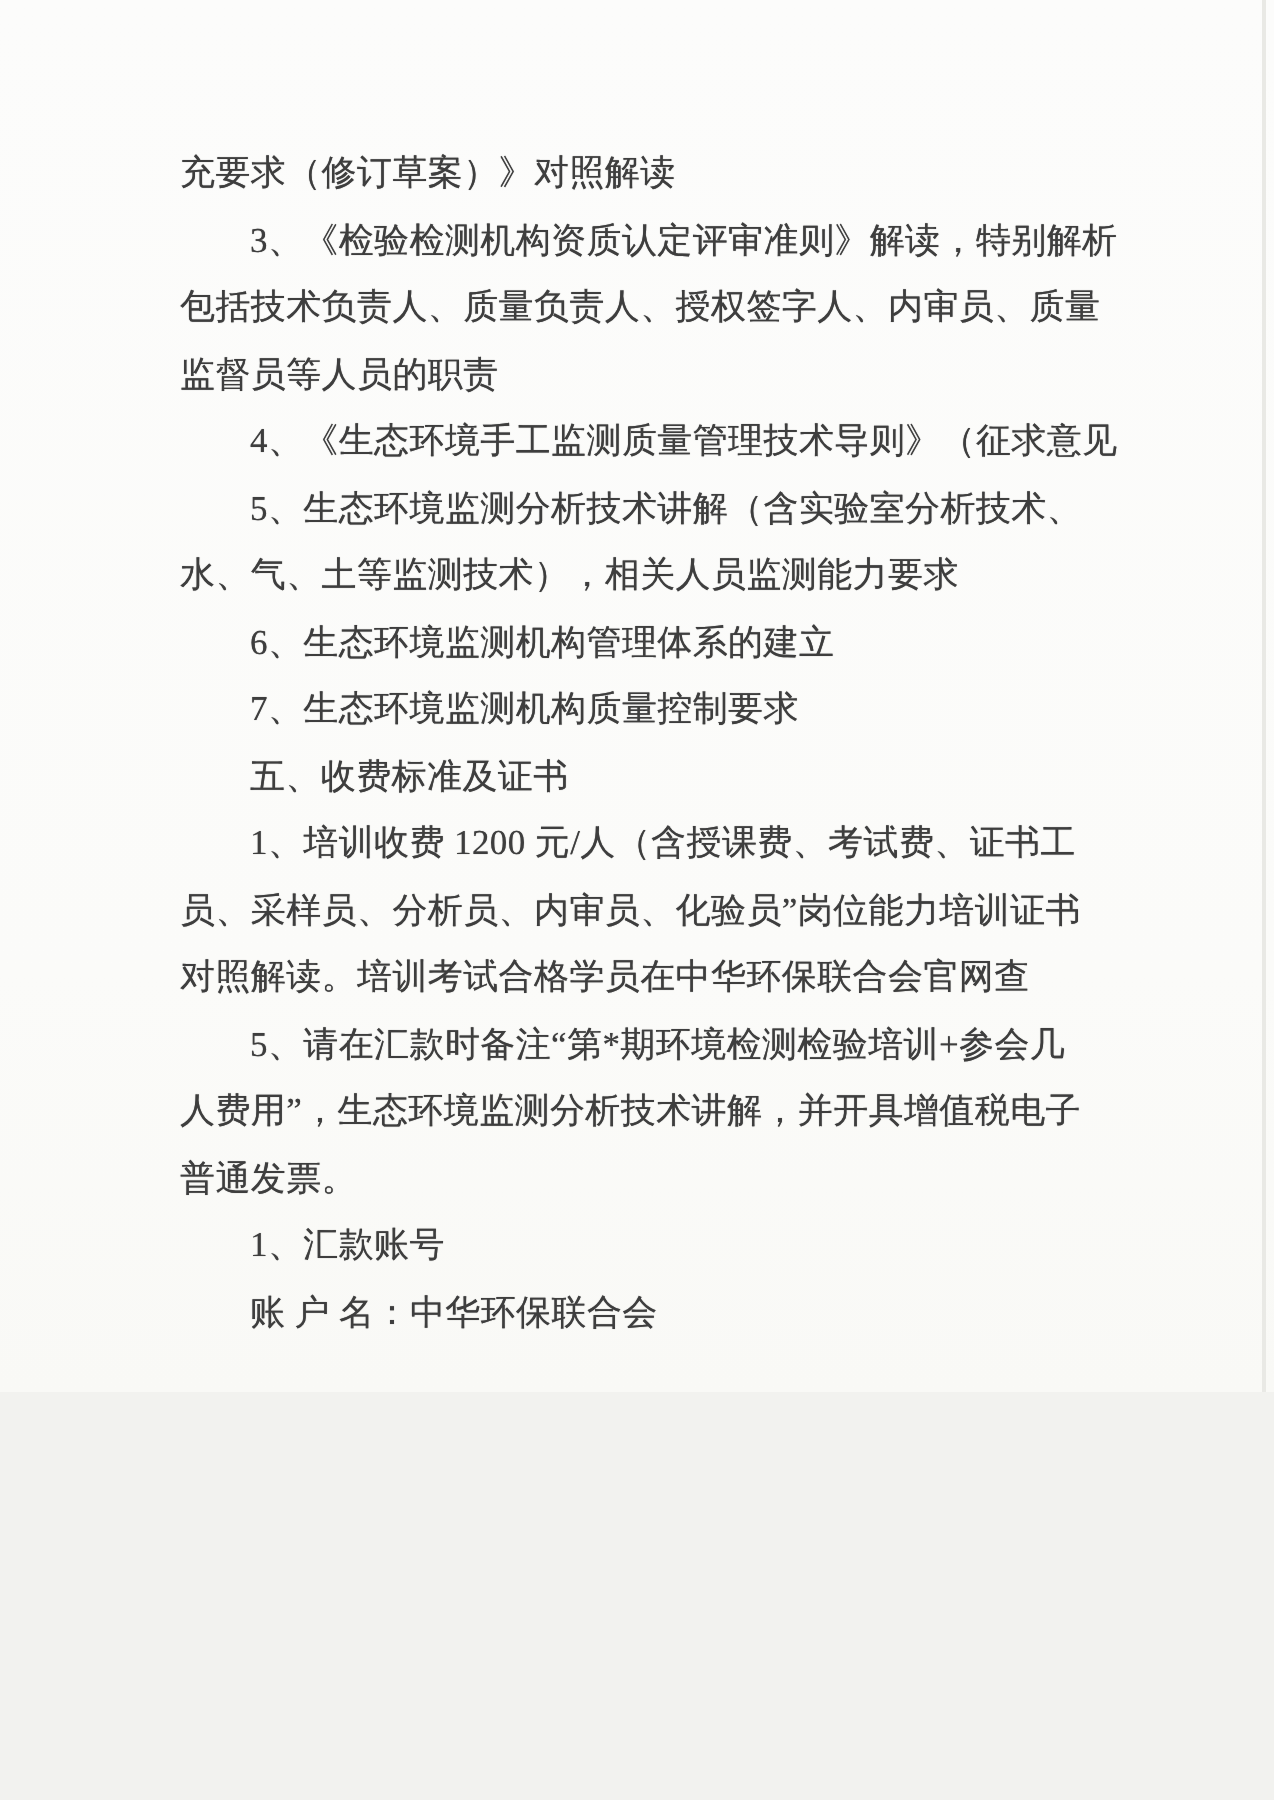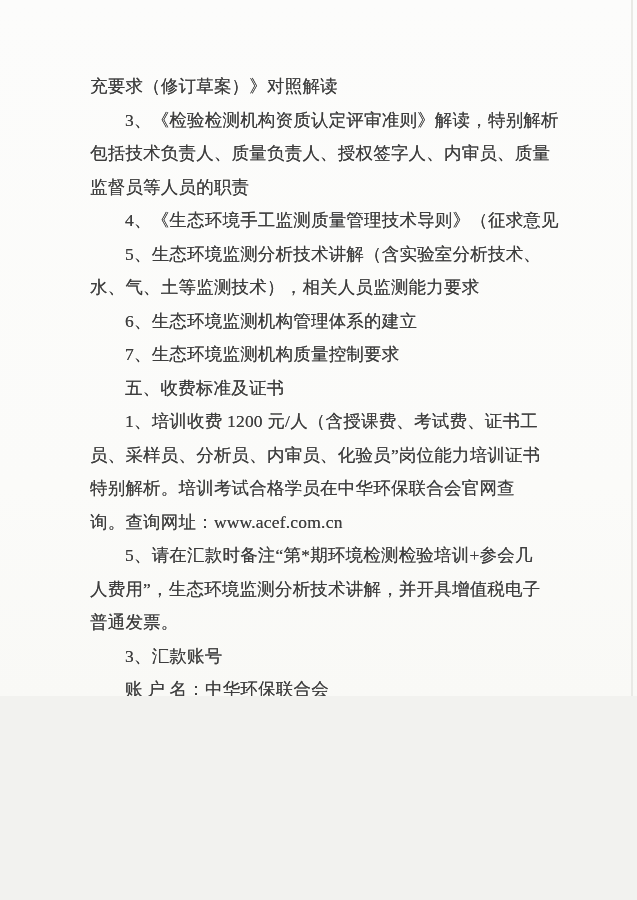--- a/index.html
+++ b/index.html
@@ -71,23 +71,22 @@
       <div class="line">包括技术负责人、质量负责人、授权签字人、内审员、质量</div>
       <div class="line">监督员等人员的职责</div>
       <div class="line indent">4、《生态环境手工监测质量管理技术导则》（征求意见</div>
       <div class="line indent">5、生态环境监测分析技术讲解（含实验室分析技术、</div>
       <div class="line">水、气、土等监测技术），相关人员监测能力要求</div>
       <div class="line indent">6、生态环境监测机构管理体系的建立</div>
       <div class="line indent">7、生态环境监测机构质量控制要求</div>
       <div class="line indent">五、收费标准及证书</div>
       <div class="line indent">1、培训收费 1200 元/人（含授课费、考试费、证书工</div>
       <div class="line">员、采样员、分析员、内审员、化验员”岗位能力培训证书</div>
-      <div class="line">特别解析。培训考试合格学员在中华环保联合会官网查</div>
-      <div class="line">询。查询网址：www.acef.com.cn</div>
+      <div class="line">对照解读。培训考试合格学员在中华环保联合会官网查</div>
       <div class="line indent">5、请在汇款时备注“第*期环境检测检验培训+参会几</div>
       <div class="line">人费用”，生态环境监测分析技术讲解，并开具增值税电子</div>
       <div class="line">普通发票。</div>
-      <div class="line indent">3、汇款账号</div>
+      <div class="line indent">1、汇款账号</div>
       <div class="line indent">账 户 名：中华环保联合会</div>
     </div>
 
   <div class="footer">— 3 —</div>
 </div>
 
 </body></html>

